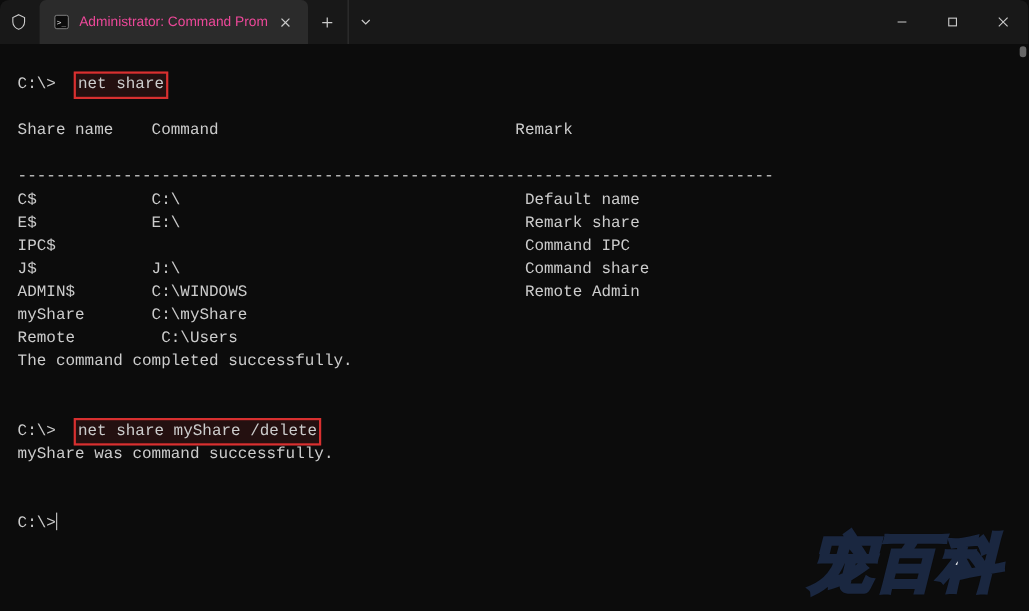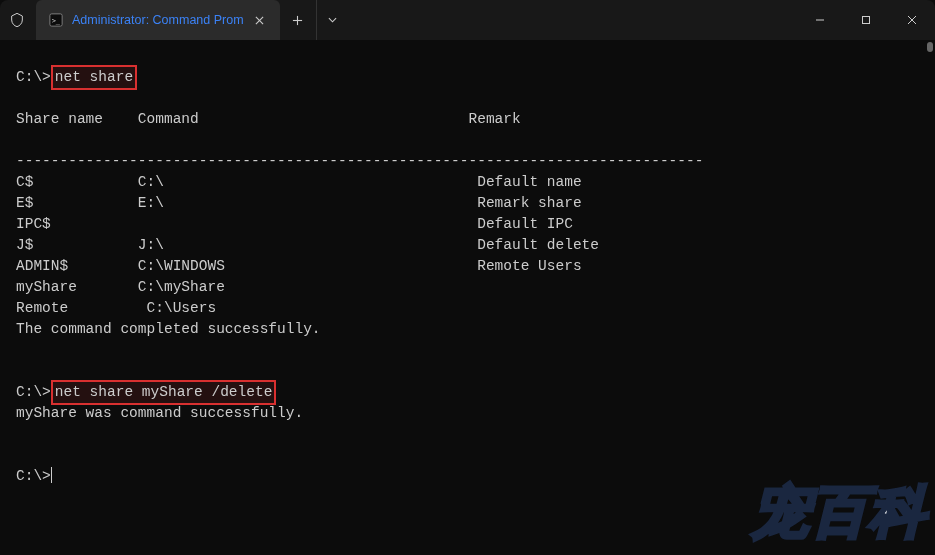--- a/index.html
+++ b/index.html
@@ -40,21 +40,21 @@
   min-width: 230px;
   border-top-left-radius: 6px;
   border-top-right-radius: 6px;
   position: relative;
 }
 .tab-icon {
   width: 16px; height: 16px;
   display: flex; align-items: center; justify-content: center;
 }
 .tab-title {
-  color: #3b82f6;
+  color: #ec4899;
   font-family: 'Segoe UI', sans-serif;
   font-size: 12.5px;
   white-space: nowrap;
   overflow: hidden;
   text-overflow: ellipsis;
   flex: 1;
 }
 .tab-close {
   width: 16px; height: 16px;
   display: flex; align-items: center; justify-content: center;
@@ -101,32 +101,32 @@
   right: 2px; top: 42px;
   width: 6px; height: 10px;
   background: #666;
   border-radius: 3px;
 }
 .highlight {
   border: 2px solid #d93030;
   background: rgba(217,48,48,0.12);
   display: inline-block;
   padding: 0 2px;
-  margin: -2px 0;
+  margin: -2px 16px;
 }
 .cursor {
   display: inline-block;
   width: 1px; height: 16px;
   background: #cccccc;
   vertical-align: middle;
   margin-top: -2px;
 }
 .watermark {
   position: absolute;
-  right: 8px; bottom: 4px;
+  right: 24px; bottom: 4px;
   font-family: 'Microsoft YaHei', sans-serif;
   font-size: 56px;
   font-weight: 900;
   color: #ffffff;
   letter-spacing: 2px;
   -webkit-text-stroke: 4px #1a2740;
   text-shadow: 0 0 2px #1a2740;
   font-style: italic;
   pointer-events: none;
 }
@@ -191,23 +191,23 @@
 <div class="scrollbar"></div>
 
 <div class="terminal" id="term">
 <span>C:\&gt;</span><span class="highlight">net share</span>
 
 <span>Share name    Command                               Remark</span>
 
 <span>-------------------------------------------------------------------------------</span>
 <span>C$            C:\                                    Default name</span>
 <span>E$            E:\                                    Remark share</span>
-<span>IPC$                                                 Default IPC</span>
-<span>J$            J:\                                    Default delete</span>
-<span>ADMIN$        C:\WINDOWS                             Remote Users</span>
+<span>IPC$                                                 Command IPC</span>
+<span>J$            J:\                                    Command share</span>
+<span>ADMIN$        C:\WINDOWS                             Remote Admin</span>
 <span>myShare       C:\myShare                             </span>
 <span>Remote         C:\Users                               </span>
 <span>The command completed successfully.</span>
 
 
 <span>C:\&gt;</span><span class="highlight">net share myShare /delete</span>
 <span>myShare was command successfully.</span>
 
 
 <span>C:\&gt;</span><span class="cursor"></span>

